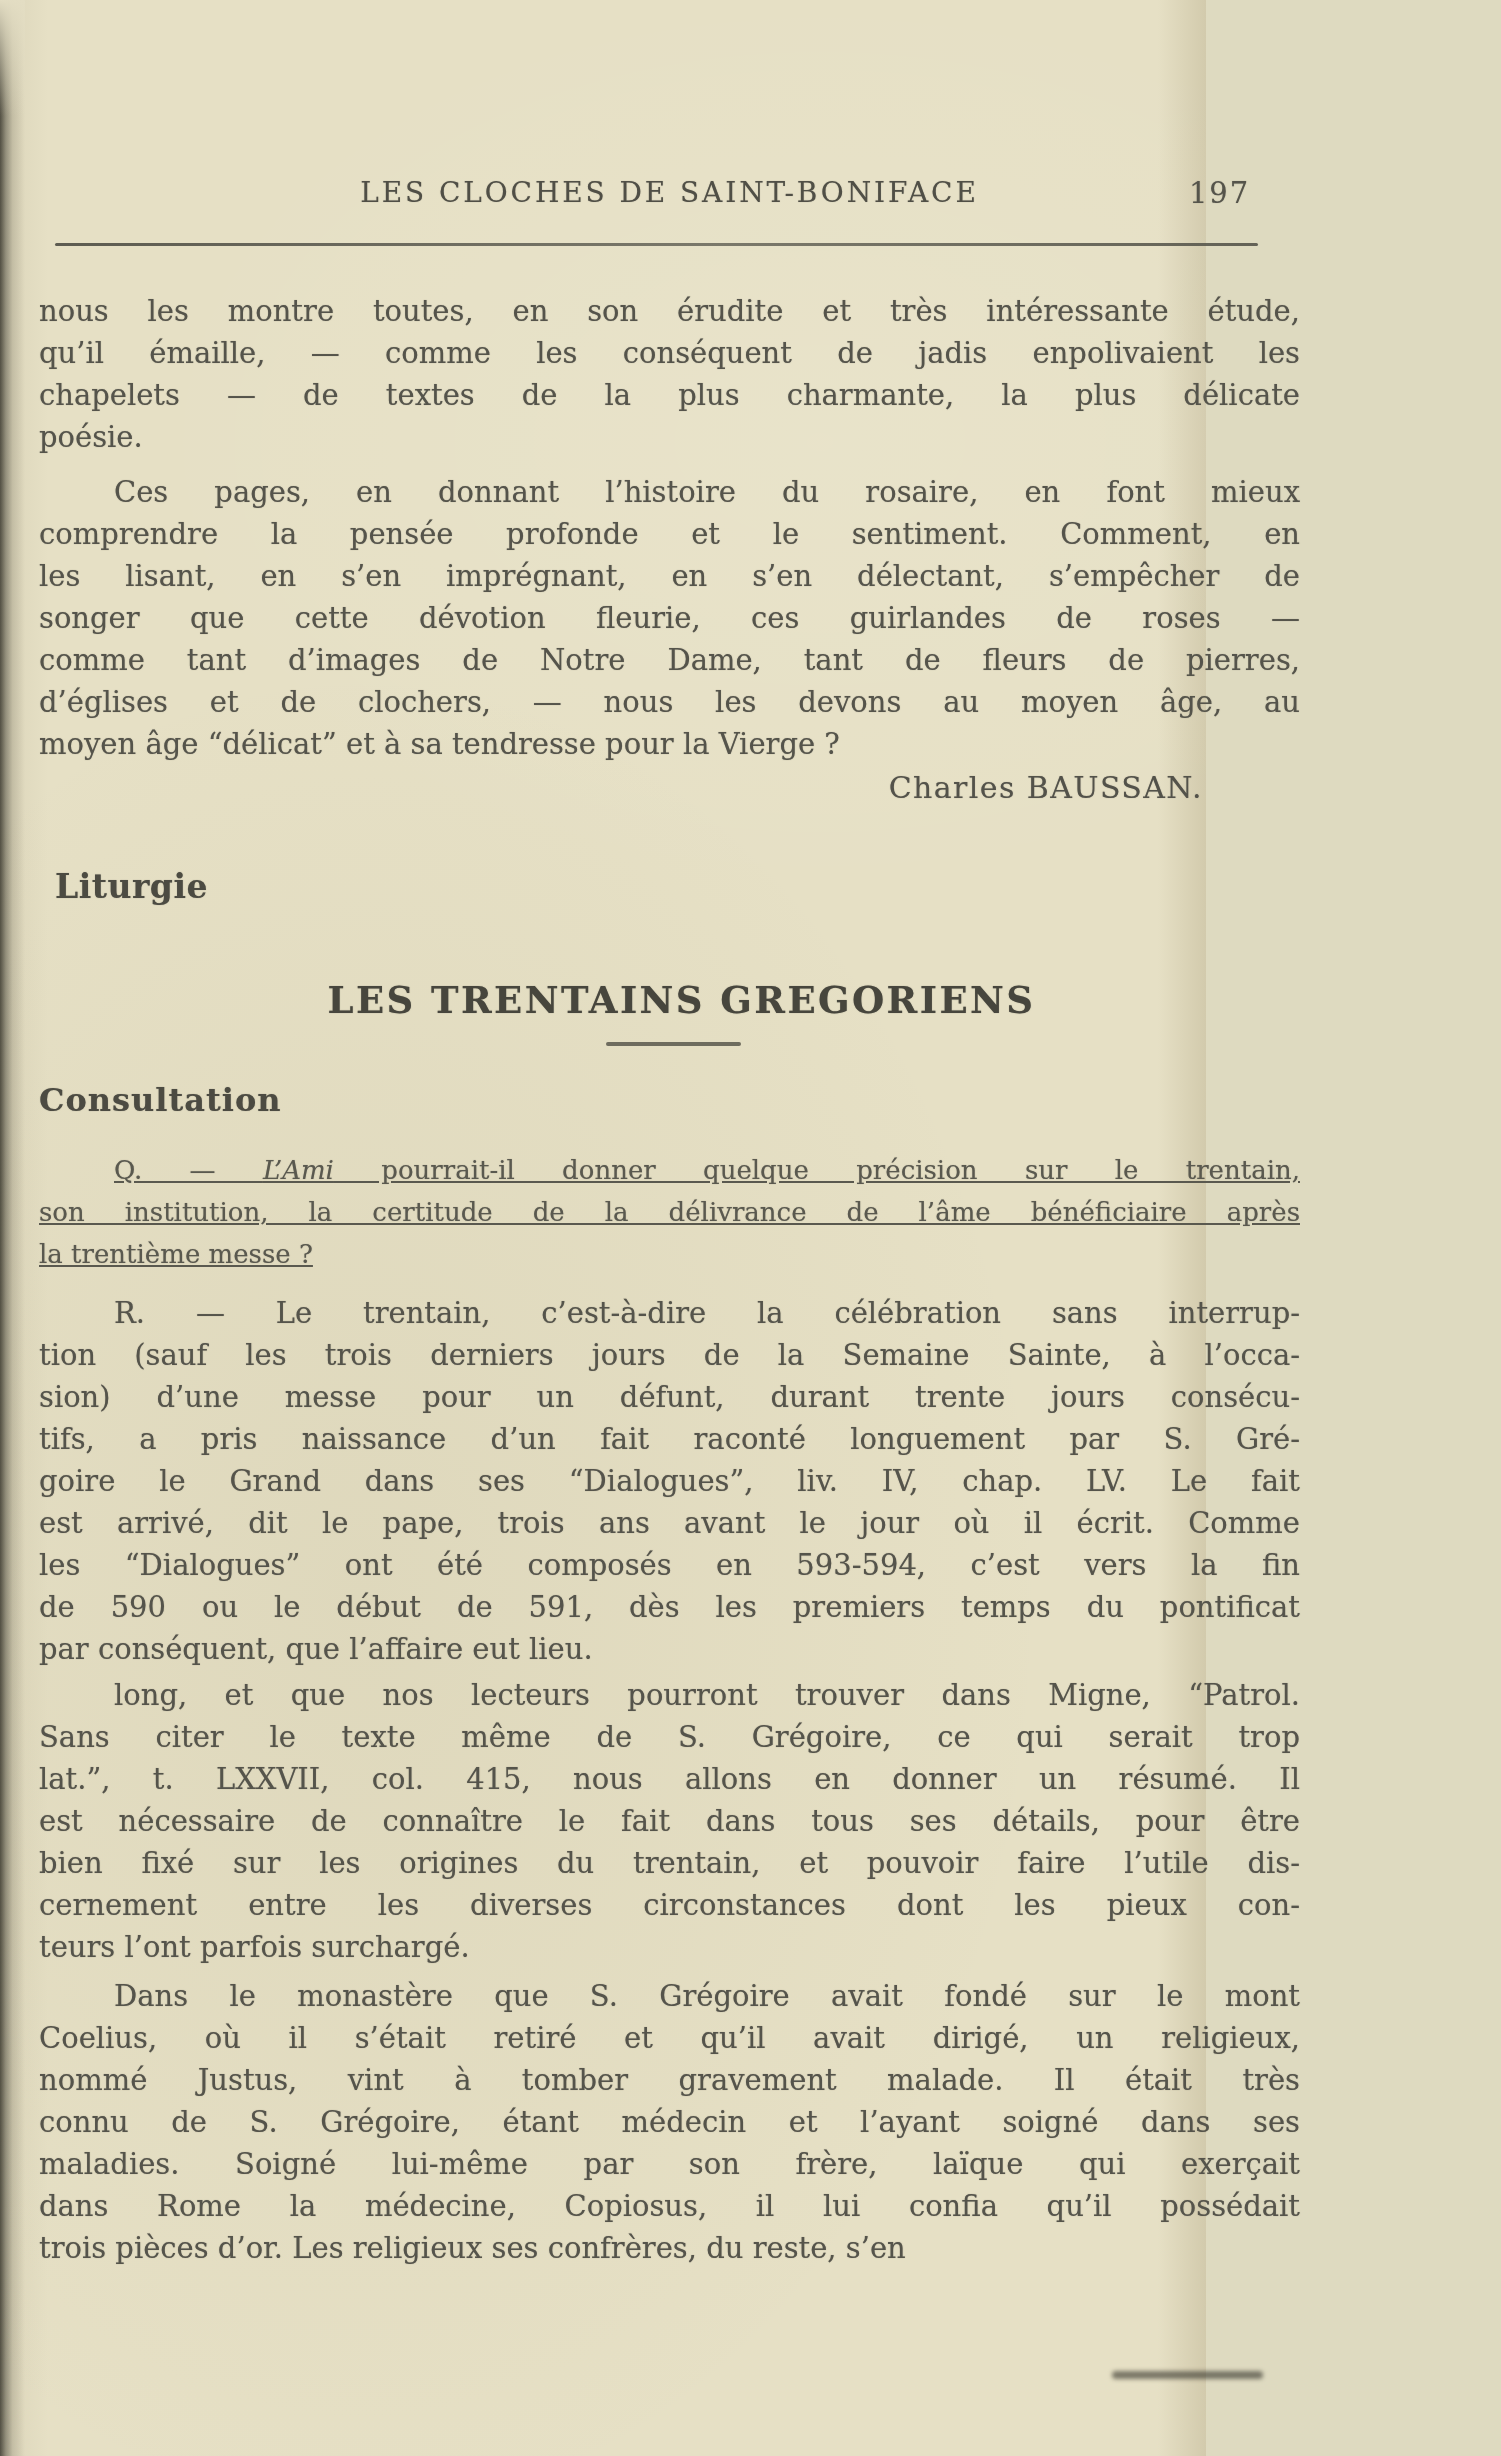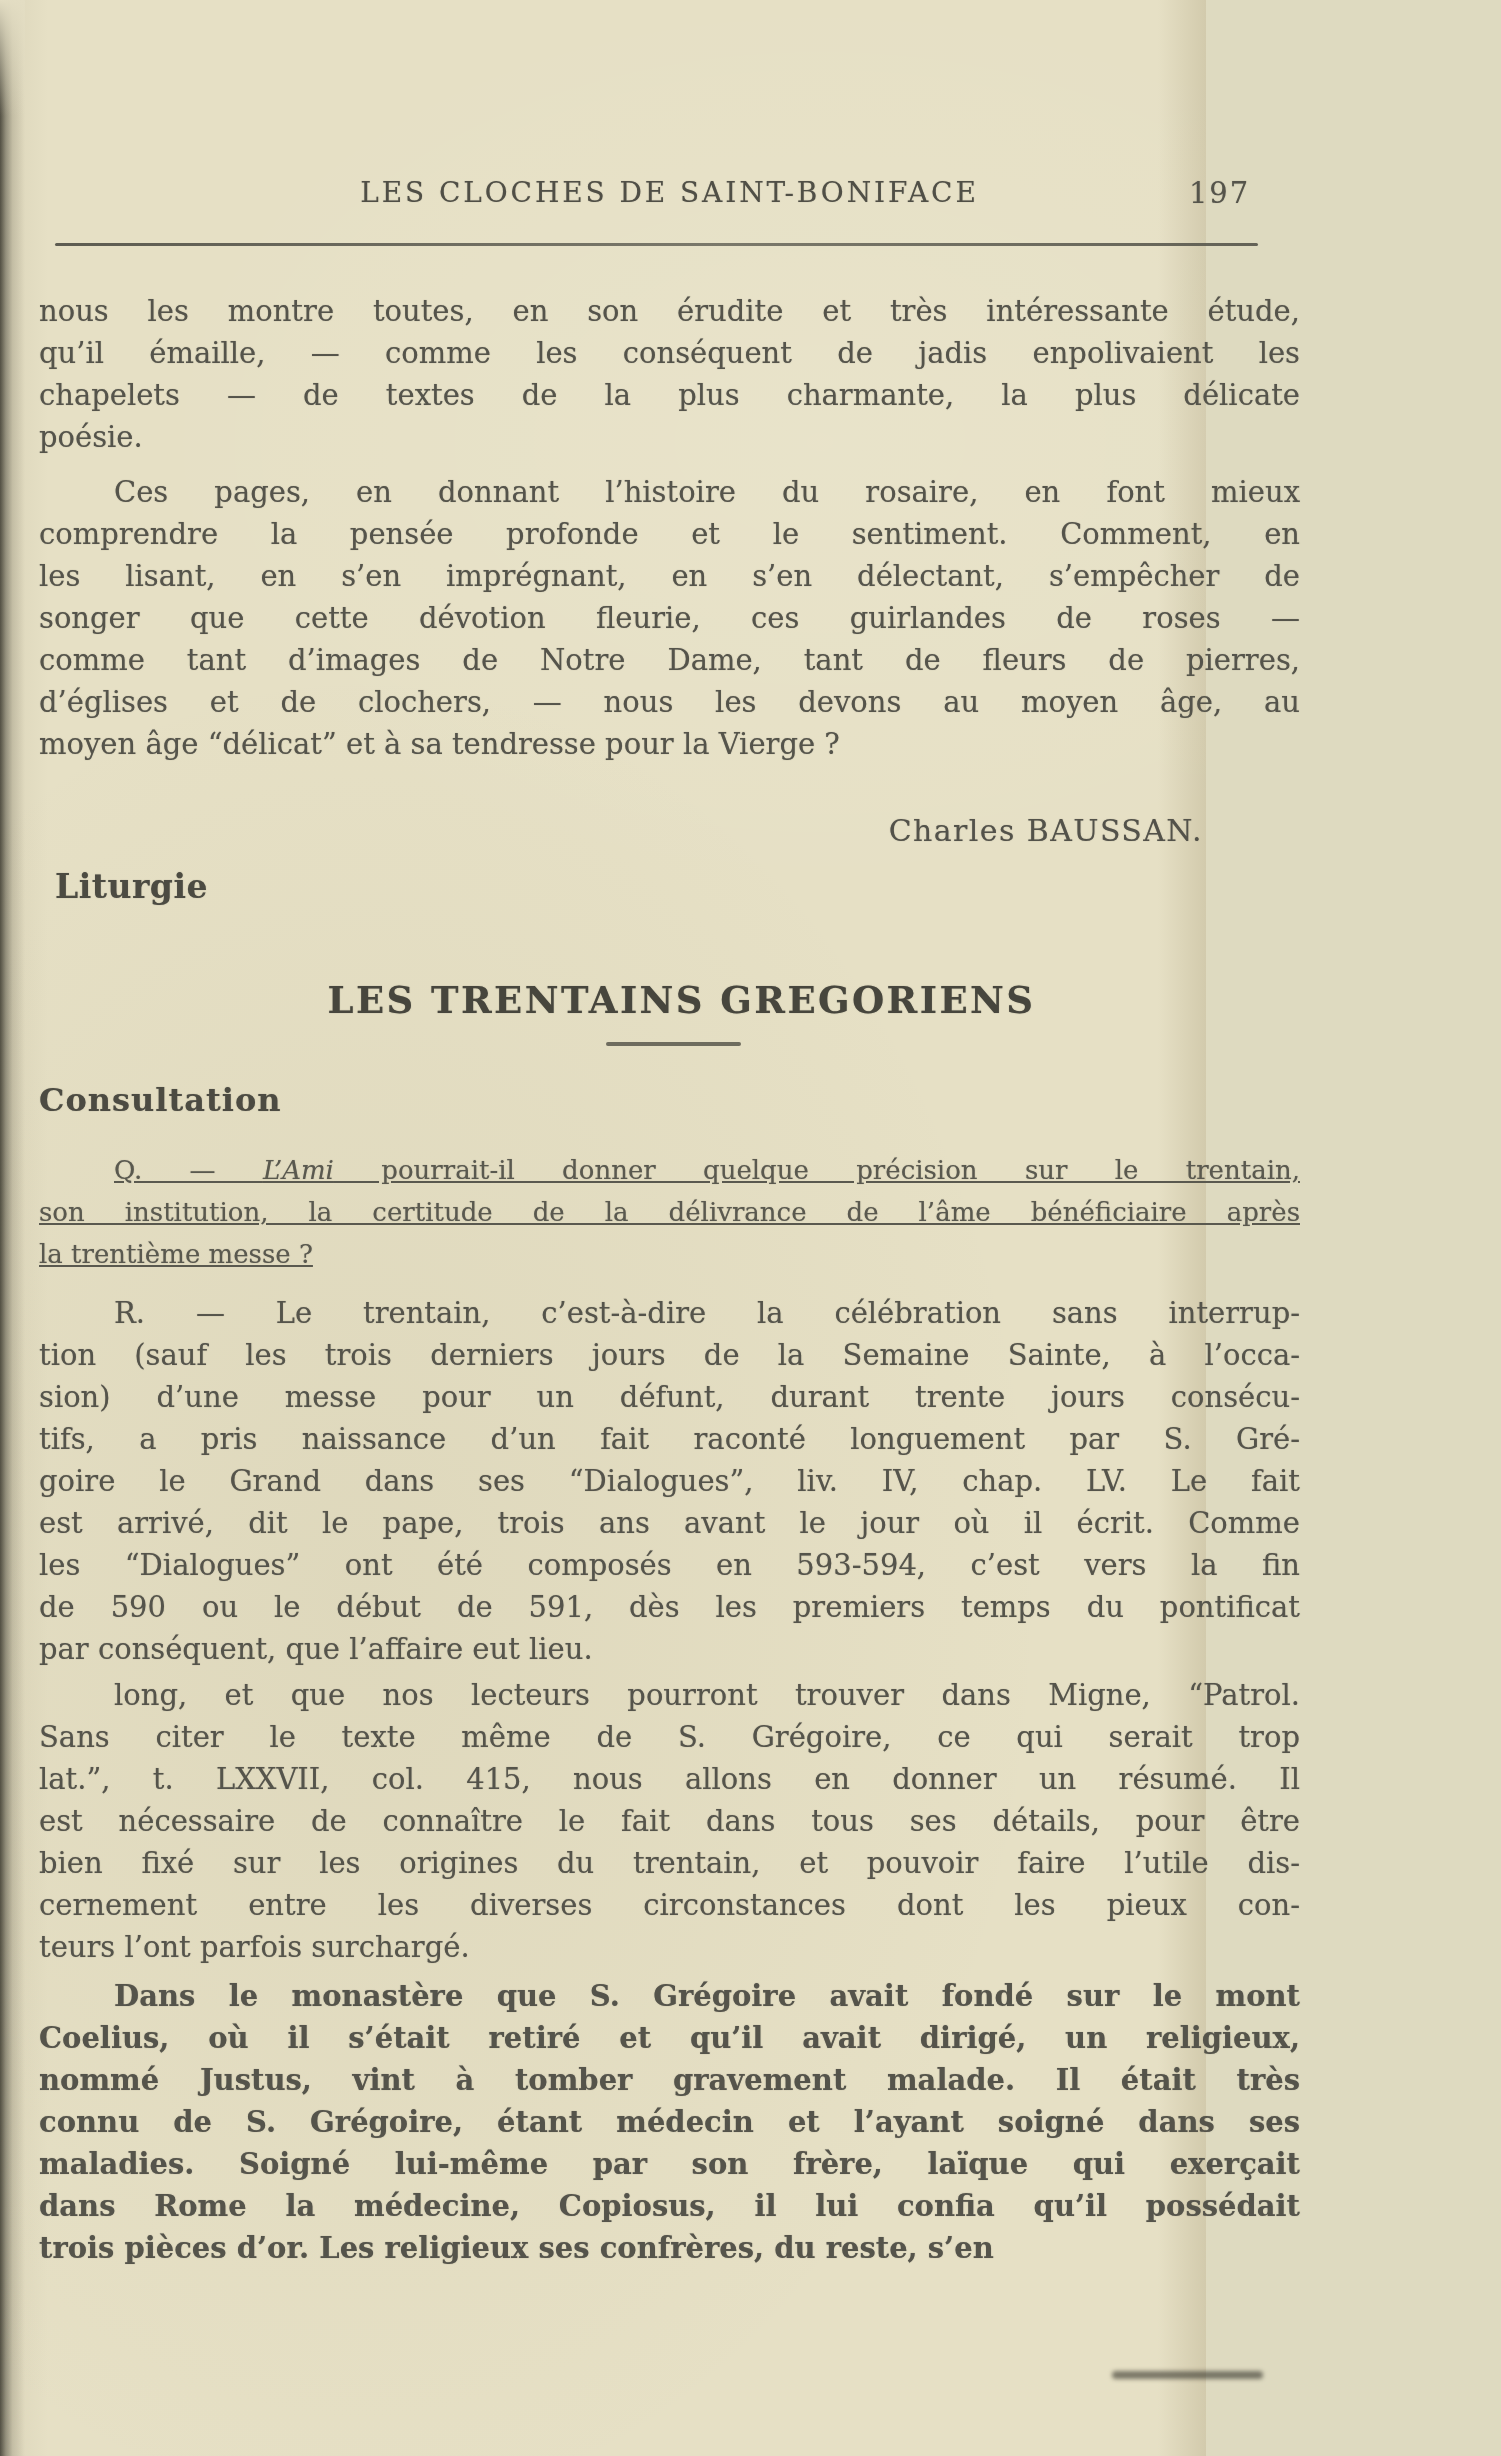--- a/index.html
+++ b/index.html
@@ -50,21 +50,21 @@
   .para.indent .tline:first-child{text-indent:75px;}
   .para.small{font-size:26px;line-height:42px;color:#5a594f;}
   .p1{top:290px;}
   .p2{top:471px;}
   .signature{
     position:absolute;top:767px;left:39px;width:1261px;height:42px;line-height:42px;
     text-align:right;padding-right:0;box-sizing:border-box;
     font-size:30px;letter-spacing:1.4px;color:#53524a;
     text-shadow:0 0 1px rgba(85,84,75,.5);
   }
-  .signature .sig-inner{margin-right:97px;display:inline-block;margin-top:43px;}
+  .signature .sig-inner{margin-right:97px;display:inline-block;}
   .kicker{
     position:absolute;top:867px;left:55px;
     font-size:33px;font-weight:bold;letter-spacing:0.5px;color:#4c4b42;
     text-shadow:0 0 1px rgba(76,75,66,.5);
   }
   .title{
     position:absolute;top:966px;left:39px;width:1261px;margin:12px;
     text-align:center;font-size:37px;font-weight:bold;letter-spacing:2.4px;
     color:#47463d;text-shadow:0 0 1px rgba(71,70,61,.5);
   }
@@ -73,21 +73,21 @@
     background:rgba(80,79,69,.8);border-radius:1.9px;
   }
   .subtitle{
     position:absolute;top:1081px;left:39px;width:1261px;margin:0;
     text-align:left;font-size:32px;font-weight:bold;letter-spacing:1px;
     color:#4c4b42;text-shadow:0 0 1px rgba(76,75,66,.5);
   }
   .q{top:1149px;text-decoration:underline;}
   .r{top:1292px;}
   .p4{top:1674px;}
-  .p5{top:1975px;font-weight:bold;}
+  .p5{top:1975px;}
   .smudge{
     position:absolute;left:1112px;top:2371px;width:151px;height:7.7px;
     background:rgba(52,50,42,.6);border-radius:3.9px;filter:blur(1.9px);
   }
   i{font-style:italic;}
 </style>
 </head>
 <body>
 
 <div class="page">

